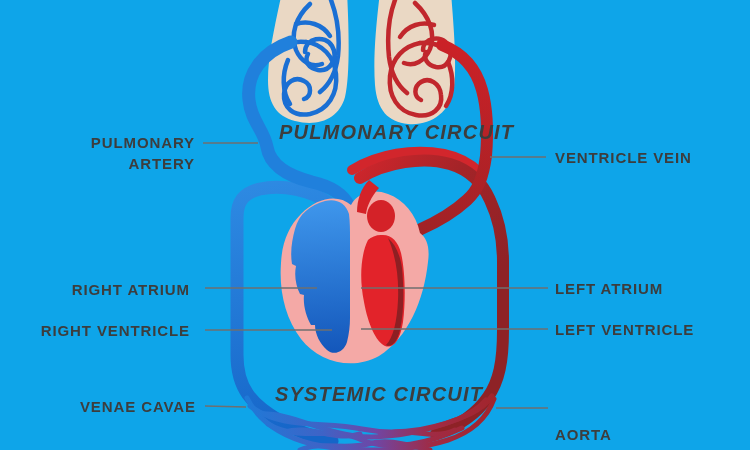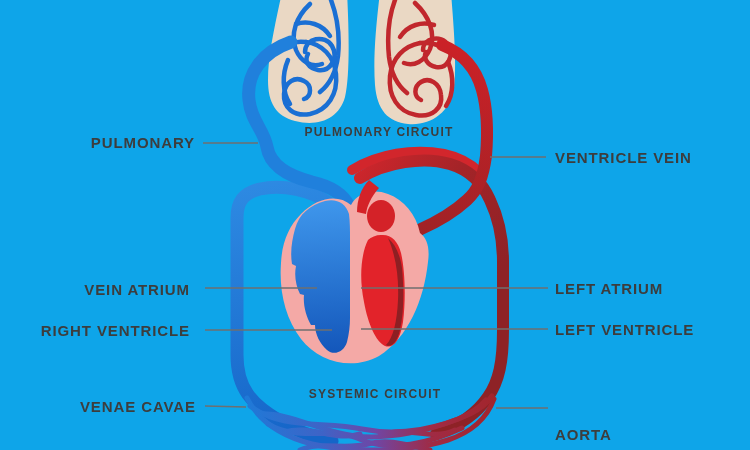--- a/index.html
+++ b/index.html
@@ -17,21 +17,21 @@
     color: #3d3d3d;
     font-weight: 700;
     font-size: 15px;
     letter-spacing: 0.9px;
     line-height: 21px;
     white-space: nowrap;
     user-select: none;
   }
   .lbl.right-col { text-align: left; }
   .lbl.left-col  { text-align: right; }
-  .lbl.circuit   { text-align: center; font-size: 12px; letter-spacing: 1.2px; }
+  .lbl.circuit   { text-align: center; font-size: 20px; letter-spacing: 1.2px; font-style: italic; }
 
   
   #lbl-pulmonary-artery { right: 555px; top: 132px; }
   #lbl-right-atrium     { right: 560px; top: 279px; }
   #lbl-right-ventricle  { right: 560px; top: 320px; padding-left: 38px; }
   #lbl-venae-cavae      { right: 554px; top: 396px; text-align: center; }
   #lbl-pulmonary-vein   { left: 555px; top: 147px; }
   #lbl-left-atrium      { left: 555px; top: 278px; }
   #lbl-left-ventricle   { left: 555px; top: 319px; }
   #lbl-aorta            { left: 555px; top: 398px; margin-top: 26px; }
@@ -132,23 +132,24 @@
       <line x1="361" y1="288" x2="548" y2="288"></line>
       <line x1="205" y1="330" x2="332" y2="330"></line>
       <line x1="361" y1="329" x2="548" y2="329"></line>
       <line x1="205" y1="406" x2="246" y2="407"></line>
       <line x1="496" y1="408" x2="548" y2="408"></line>
     </g>
   </svg>
 
   <div class="lbl left-col" id="lbl-pulmonary-artery">
     <div>PULMONARY</div>
+    <div>ARTERY</div>
   </div>
   <div class="lbl circuit" id="lbl-pulmonary-circuit">PULMONARY CIRCUIT</div>
   <div class="lbl right-col" id="lbl-pulmonary-vein">VENTRICLE VEIN</div>
-  <div class="lbl left-col" id="lbl-right-atrium">VEIN ATRIUM</div>
+  <div class="lbl left-col" id="lbl-right-atrium">RIGHT ATRIUM</div>
   <div class="lbl right-col" id="lbl-left-atrium">LEFT ATRIUM</div>
   <div class="lbl left-col" id="lbl-right-ventricle">RIGHT VENTRICLE</div>
   <div class="lbl right-col" id="lbl-left-ventricle">LEFT VENTRICLE</div>
   <div class="lbl left-col" id="lbl-venae-cavae">VENAE CAVAE</div>
   <div class="lbl circuit" id="lbl-systemic-circuit">SYSTEMIC CIRCUIT</div>
   <div class="lbl right-col" id="lbl-aorta">AORTA</div>
 </div>
 
 </body></html>

